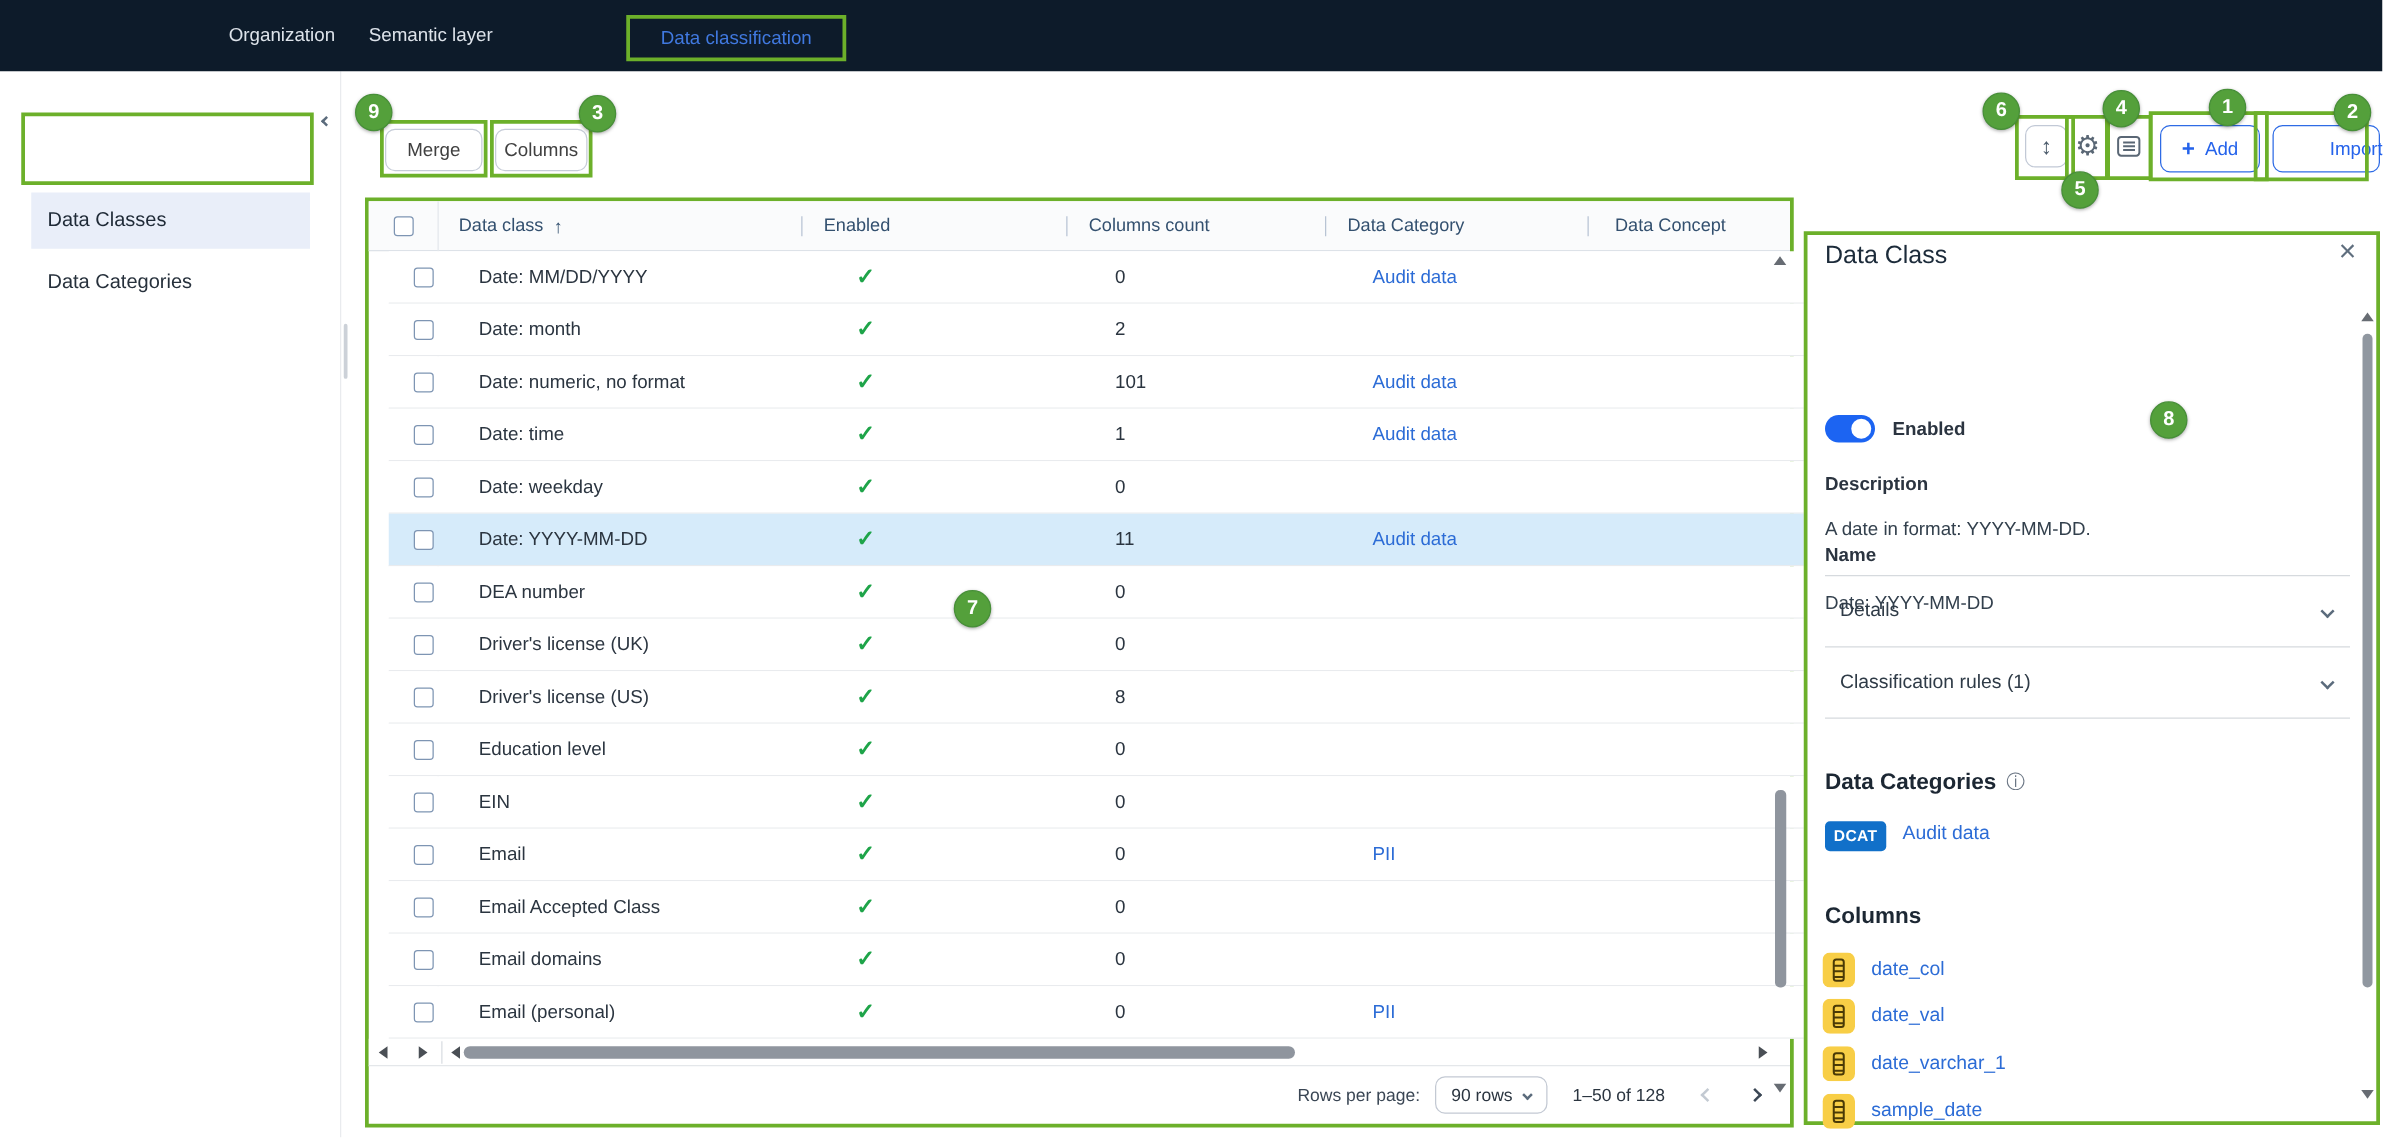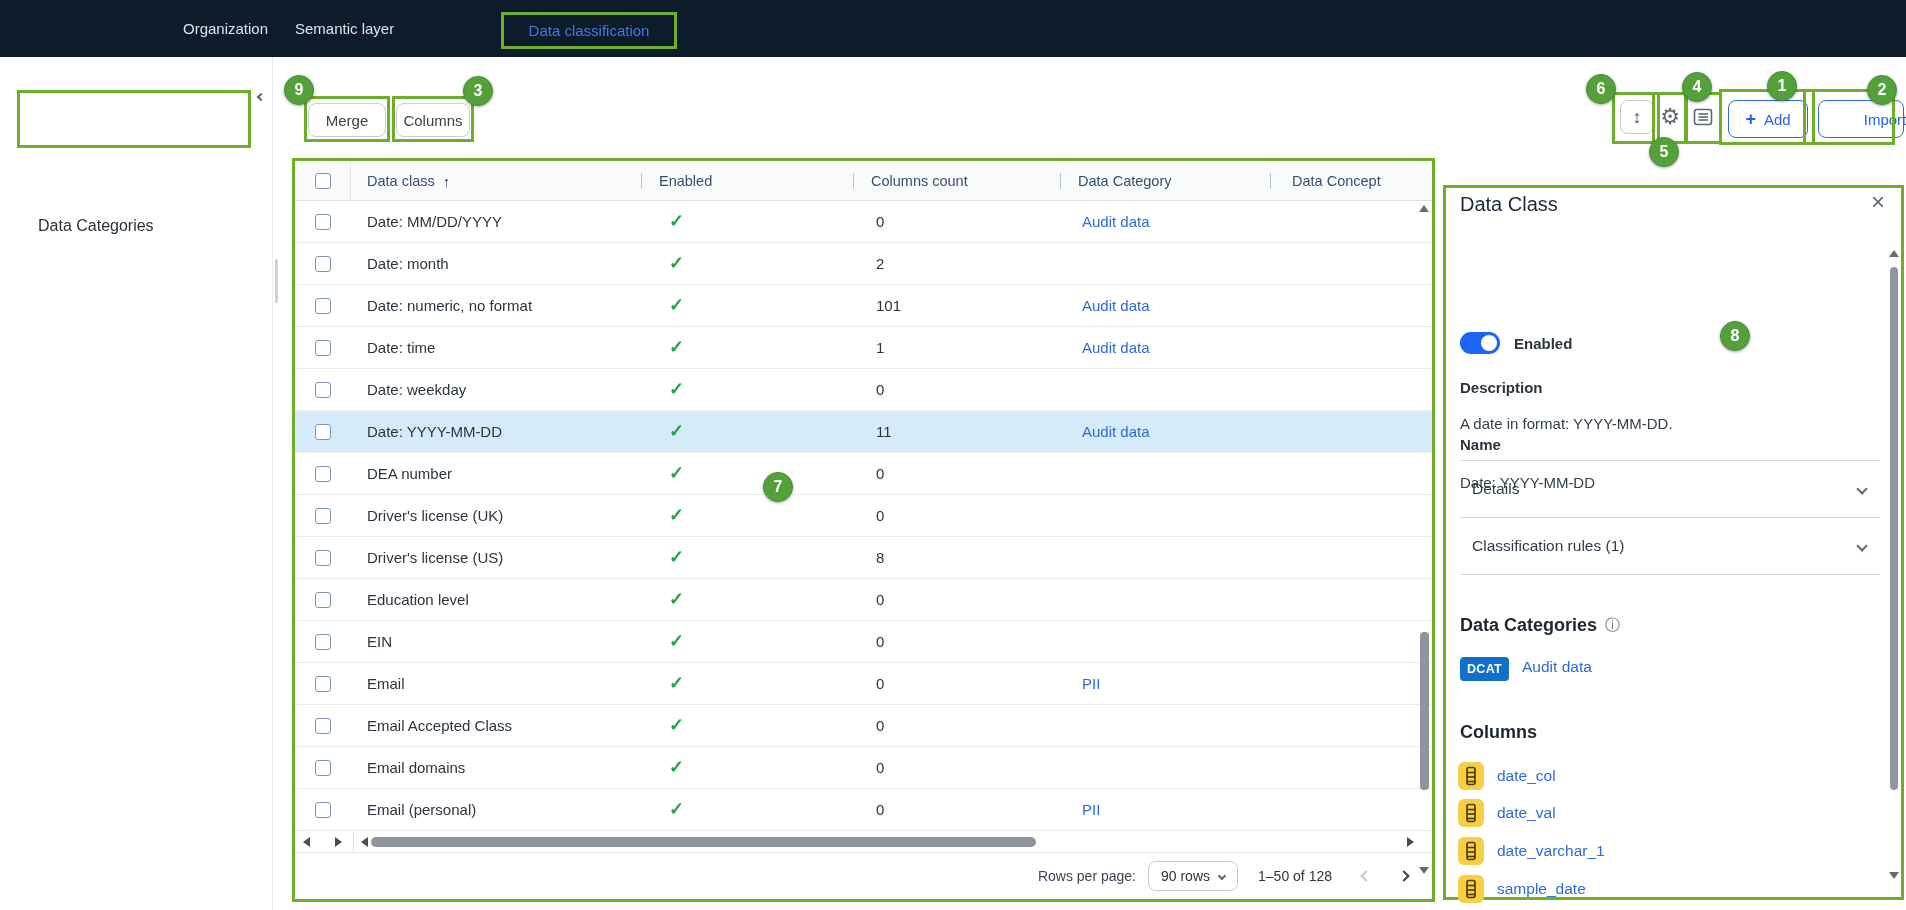--- a/index.html
+++ b/index.html
@@ -53,21 +53,21 @@
 
   
   .tablebox { position:absolute; left:292px; top:158px; width:1143px; height:744px;
               border:3px solid #6cb02a; background:#fff; }
   .thead { position:absolute; left:0; top:0; width:1137px; height:40px; background:#fafbfc; border-bottom:1px solid #dde2e8; }
   .hcell { position:absolute; top:0; height:40px; display:flex; align-items:center; gap:8px;
            font-size:14.5px; color:#33506f; }
   .hdiv { position:absolute; top:12px; width:1px; height:16px; background:#b8c4d4; }
   .coldiv { position:absolute; left:55px; top:0; width:1px; height:670px; background:#e4e7eb; }
   .trows { position:absolute; left:0; top:40px; width:1137px; }
-  .trow { position:relative; width:1137px; height:42px; border-bottom:1px solid #e9ebee; background:#fff; cursor:pointer; }
+  .trow { position:relative; width:1137px; height:42px; border-bottom:1px solid #e9ebee; background:#fff; cursor:pointer;margin-left:16px; }
   .trow.selected { background:#d6ebfa; }
   .cbx { position:absolute; left:20px; top:13px; width:16px; height:16px; border:1.5px solid #7e95b3; border-radius:3px; background:#fff; cursor:pointer; }
   .cell-name { position:absolute; left:72px; top:0; line-height:41px; font-size:15px; color:#2b3540; white-space:nowrap; }
   .cell-check { position:absolute; left:374px; top:0; line-height:41px; font-size:18px; color:#1ea449; font-weight:bold; }
   .cell-count { position:absolute; left:581px; top:0; line-height:41px; font-size:15px; color:#2b3540; }
   .cell-cat { position:absolute; left:787px; top:0; line-height:41px; font-size:15px; color:#2c6cd6; cursor:pointer; }
   .sort-arrow { font-size:15px; color:#33506f; }
 
   
   .vthumb { position:absolute; left:1125px; top:471px; width:9px; height:158px; background:#8f959e; border-radius:4px; }
@@ -123,20 +123,21 @@
 
   <div class="topnav">
     <div class="tab t0">Organization</div>
     <div class="tab t1">Semantic layer</div>
     <div class="tab-active-box">
       <span>Data classification</span>
     </div>
   </div>
 
   <div class="sidebar">
+    <div class="side-sel">Data Classes</div>
     <div class="side-item">Data Categories</div>
     <div class="side-minibar"></div>
   </div>
   <div class="collapse-btn">
     <span class="chev chev-left chev-sm"></span>
   </div>
 
   <button class="btn-dis btn-merge">Merge</button>
   <button class="btn-dis btn-delete">Columns</button>
 

